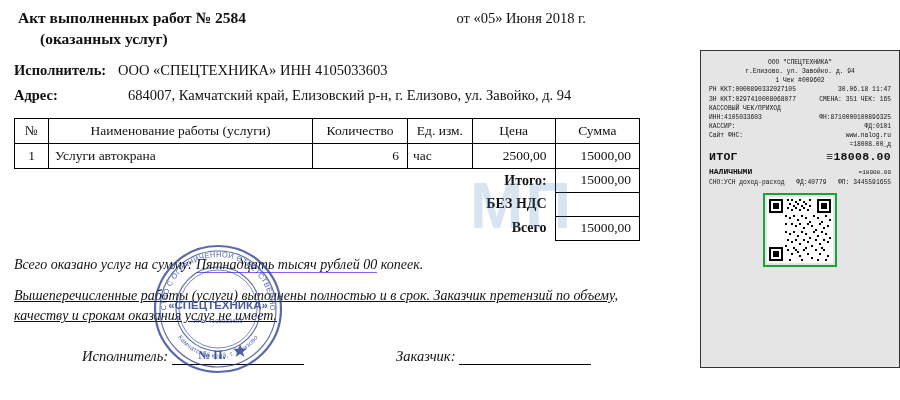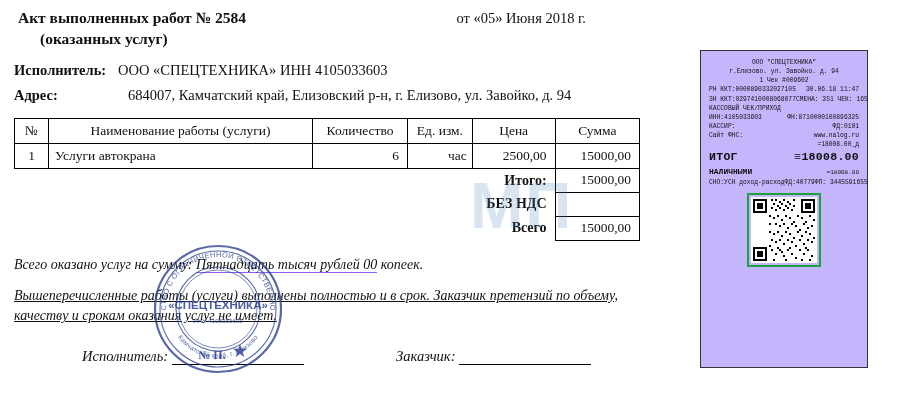--- a/index.html
+++ b/index.html
@@ -98,21 +98,21 @@
   .c-name  { width: 300px; }
   .c-qty   { width: 86px;  text-align: center; margin-top: 8px; }
   .c-unit  { width: 62px;  text-align: center; }
   .c-price { width: 76px;  text-align: right; }
   .c-sum   { width: 76px;  text-align: right; }
 
   td.c-qty.val, td.c-price.val, td.c-sum.val {
     text-align: right;
     padding-right: 8px;
   }
-  td.c-unit.val { text-align: right; }
+  td.c-unit.val { text-align: left; }
   td.c-name.val { padding-left: 6px; }
 
   tr.total-row td {
     border: none;
     height: 19px;
   }
   tr.total-row td.label {
     text-align: right;
     font-weight: bold;
     padding-right: 8px;
@@ -187,24 +187,24 @@
     font-family: "Liberation Sans", sans-serif;
     user-select: none;
     pointer-events: none;
   }
 
   
   #receipt {
     position: absolute;
     left: 700px;
     top: 50px;
-    width: 168px;
+    width: 200px;
     height: 318px;
     border: 1px solid #333333;
-    background: #c4b5fd;
+    background: #e5e5e5;
     box-sizing: border-box;
     font-family: "Liberation Mono", monospace;
     font-size: 6.3px;
     line-height: 1.45;
     color: #111111;
     padding: 7px 8px;
     box-shadow: 0 0 0 1px #ffffff;
   }
   #receipt .ctr { text-align: center; }
   #receipt .row {

